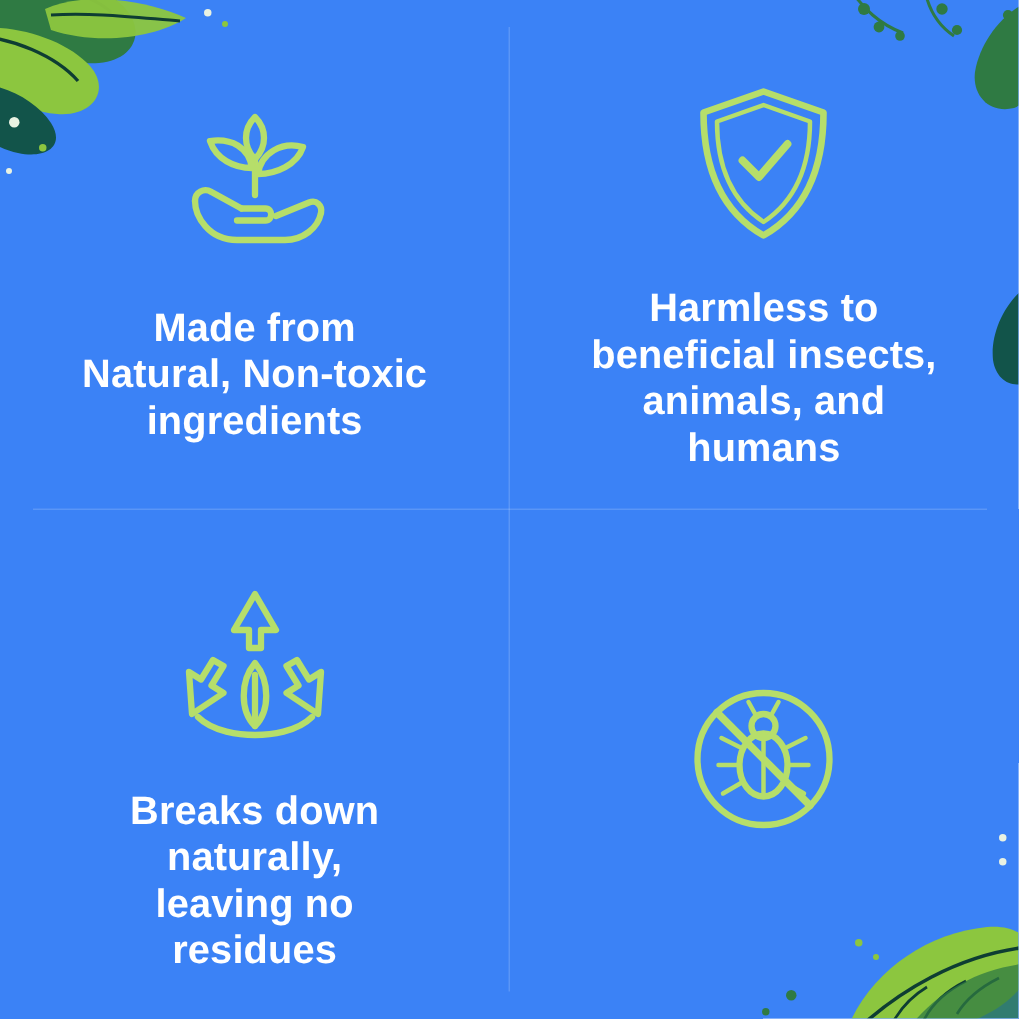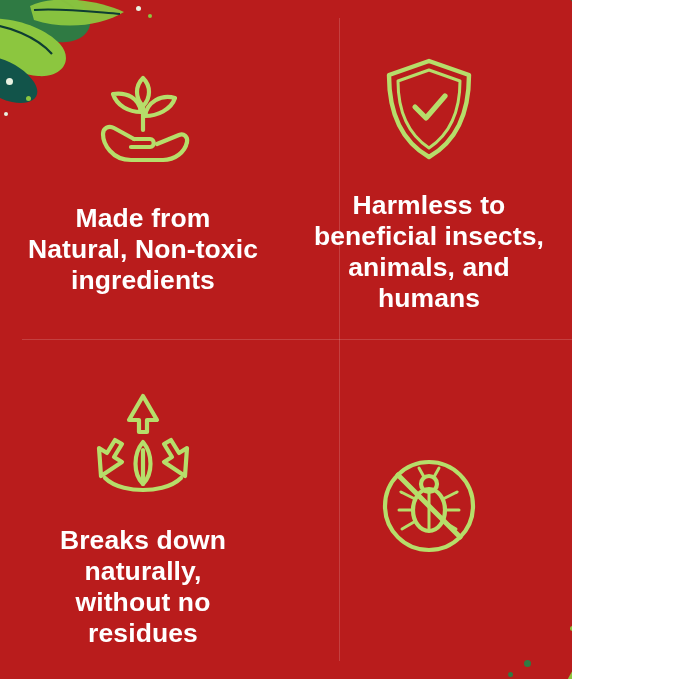--- a/index.html
+++ b/index.html
@@ -7,23 +7,23 @@
     padding: 0;
   }
   body {
     width: 679px;
     height: 679px;
     overflow: hidden;
     font-family: "Liberation Sans", sans-serif;
   }
   #infographic {
     position: relative;
-    width: 572px;
+    width: 679px;
     height: 679px;
-    background: #b91c1c;
+    background: #3b82f6;
     overflow: hidden;
   }
 
   
   .leaf {
     position: absolute;
     pointer-events: none;
   }
   .dot {
     position: absolute;
@@ -210,21 +210,21 @@
           <path d="M96 84 L98 56 L90 61 L82 48 L75 52 L83 65 L75 70 Z"></path>
 
           <path d="M16 86 C26 96 44 98 54 98 C64 98 82 96 92 86"></path>
 
           <path d="M54 92 C44 82 44 62 54 50 C64 62 64 82 54 92 Z"></path>
           <path d="M54 92 L54 58"></path>
         </svg>
       </div>
       <div class="caption">Breaks down
 naturally,
-without no
+leaving no
 residues</div>
     </div>
 
     <div class="cell br">
       <div class="icon-wrap">
         <svg width="104" height="104" viewBox="0 0 104 104" fill="none" stroke="#b6de6a" stroke-width="4.2" stroke-linecap="round" stroke-linejoin="round">
           <circle cx="52" cy="52" r="44"></circle>
 
           <ellipse cx="52" cy="56" rx="16" ry="21"></ellipse>
           <path d="M52 35 L52 77" stroke-width="3"></path>

